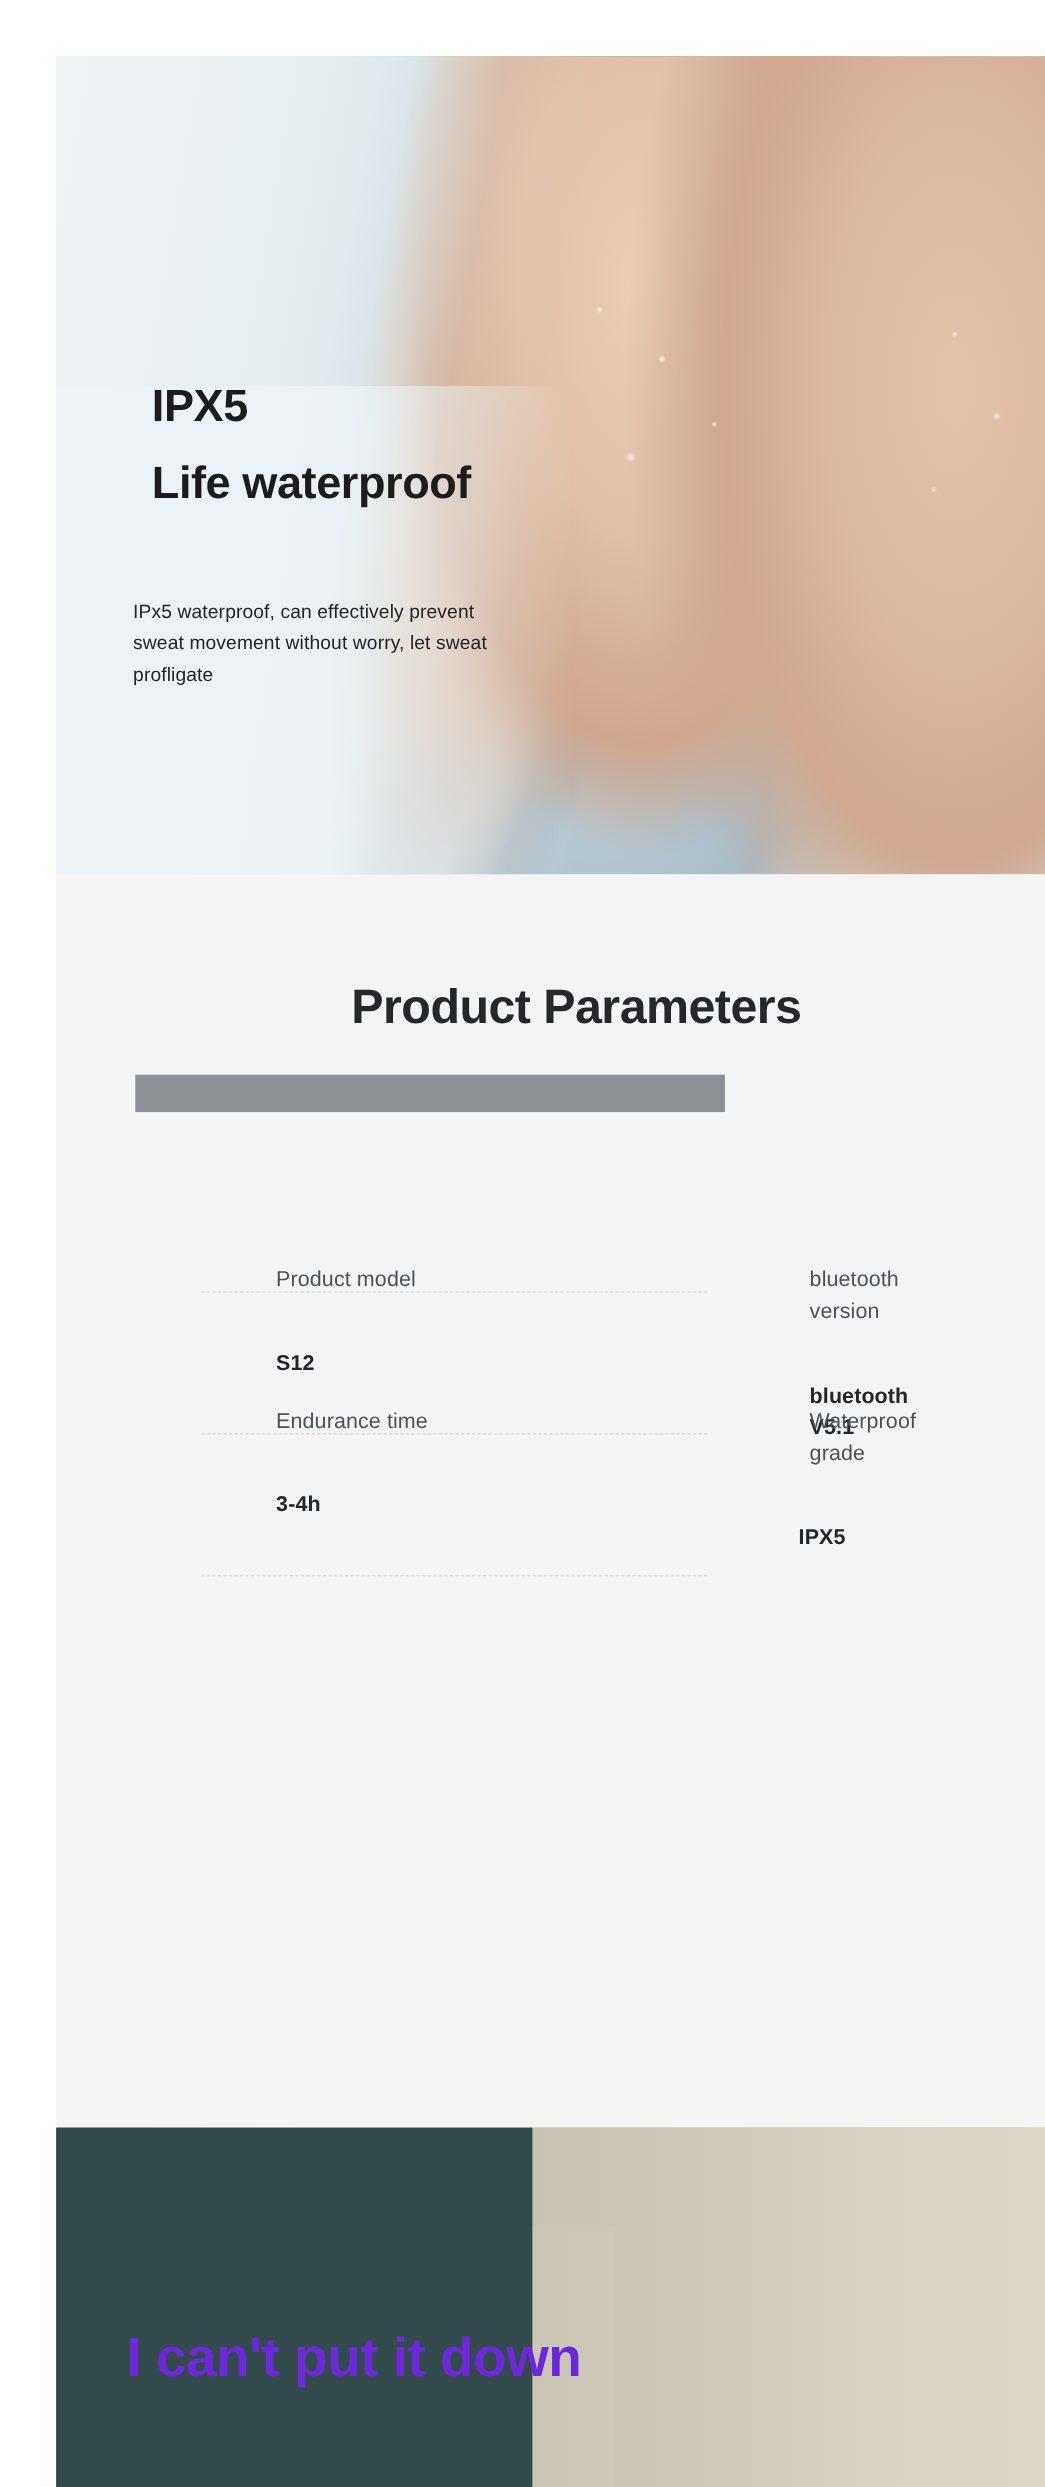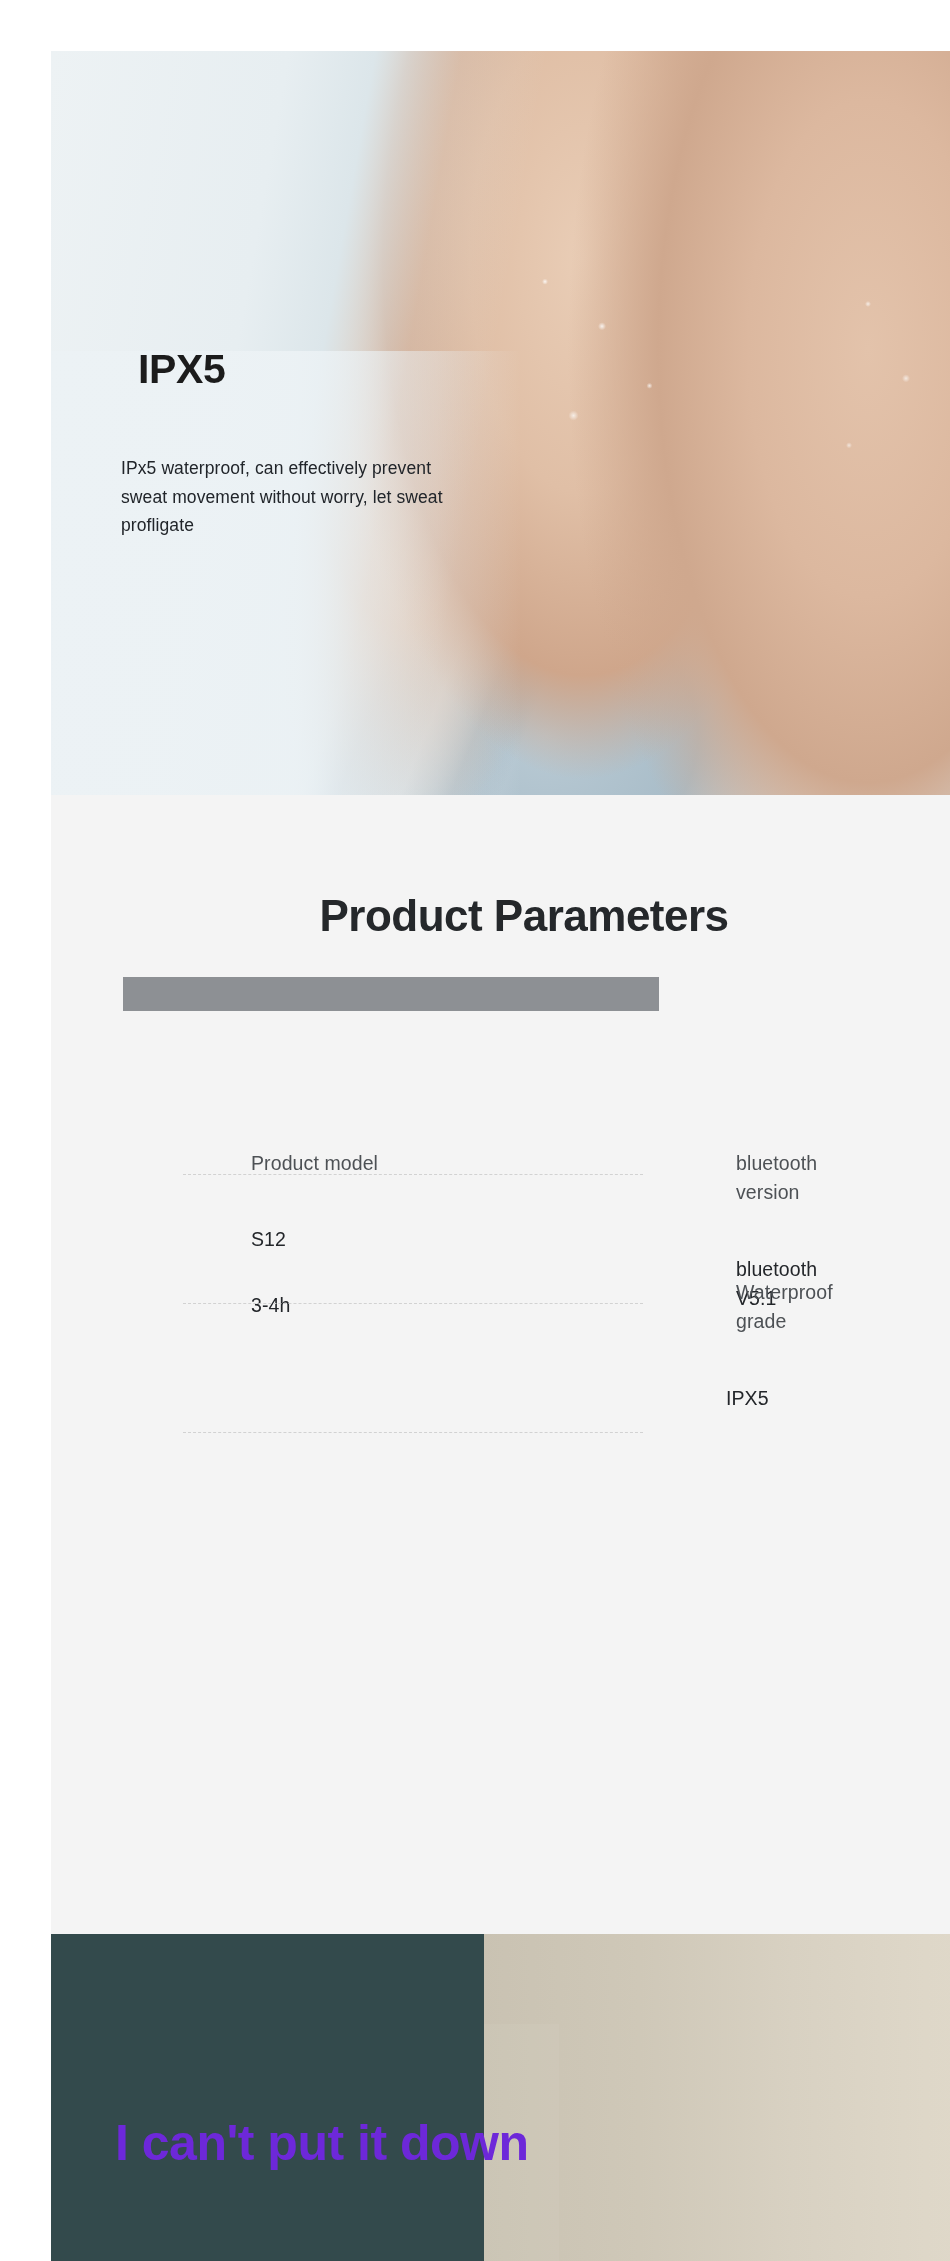--- a/index.html
+++ b/index.html
@@ -160,21 +160,21 @@
   .param-cell.right { padding-left: 188px; }
   .param-label {
     font-size: 19.5px;
     color: #4d5155;
     line-height: 1.5;
     letter-spacing: 0.1px;
   }
   .param-value {
     margin-top: 13px;
     font-size: 19.5px;
-    font-weight: 400;
+    font-weight: 700;
     color: #23262a;
     line-height: 1.5;
     letter-spacing: 0.1px;
   }
   .param-value.pad { padding-left: 7px; }
   .param-divider {
     position: absolute;
     left: 0;
     bottom: 0;
     width: 460px;
@@ -236,20 +236,21 @@
 
 <div class="page">
 
   <section class="hero">
     <div class="hero-photo"></div>
     <div class="hero-wash"></div>
 
     <div class="hero-copy">
       <h1 class="hero-title">
         <span>IPX5</span>
+        <span class="line2">Life waterproof</span>
       </h1>
       <p class="hero-sub">IPx5 waterproof, can effectively prevent sweat movement without worry, let sweat profligate</p>
     </div>
   </section>
 
   <section class="params">
     <h2 class="params-title">Product Parameters</h2>
     <div class="params-rule"></div>
 
     <div class="param-table">
@@ -265,20 +266,21 @@
             <div class="param-value">bluetooth V5.1</div>
           </div>
         </div>
         <div class="param-divider"></div>
       </div>
 
 
       <div class="param-row">
         <div class="cells">
           <div class="param-cell left">
+            <div class="param-label">Endurance time</div>
             <div class="param-value">3-4h</div>
           </div>
           <div class="param-cell right">
             <div class="param-label">Waterproof grade</div>
             <div class="param-value pad">IPX5</div>
           </div>
         </div>
         <div class="param-divider"></div>
       </div>
 

